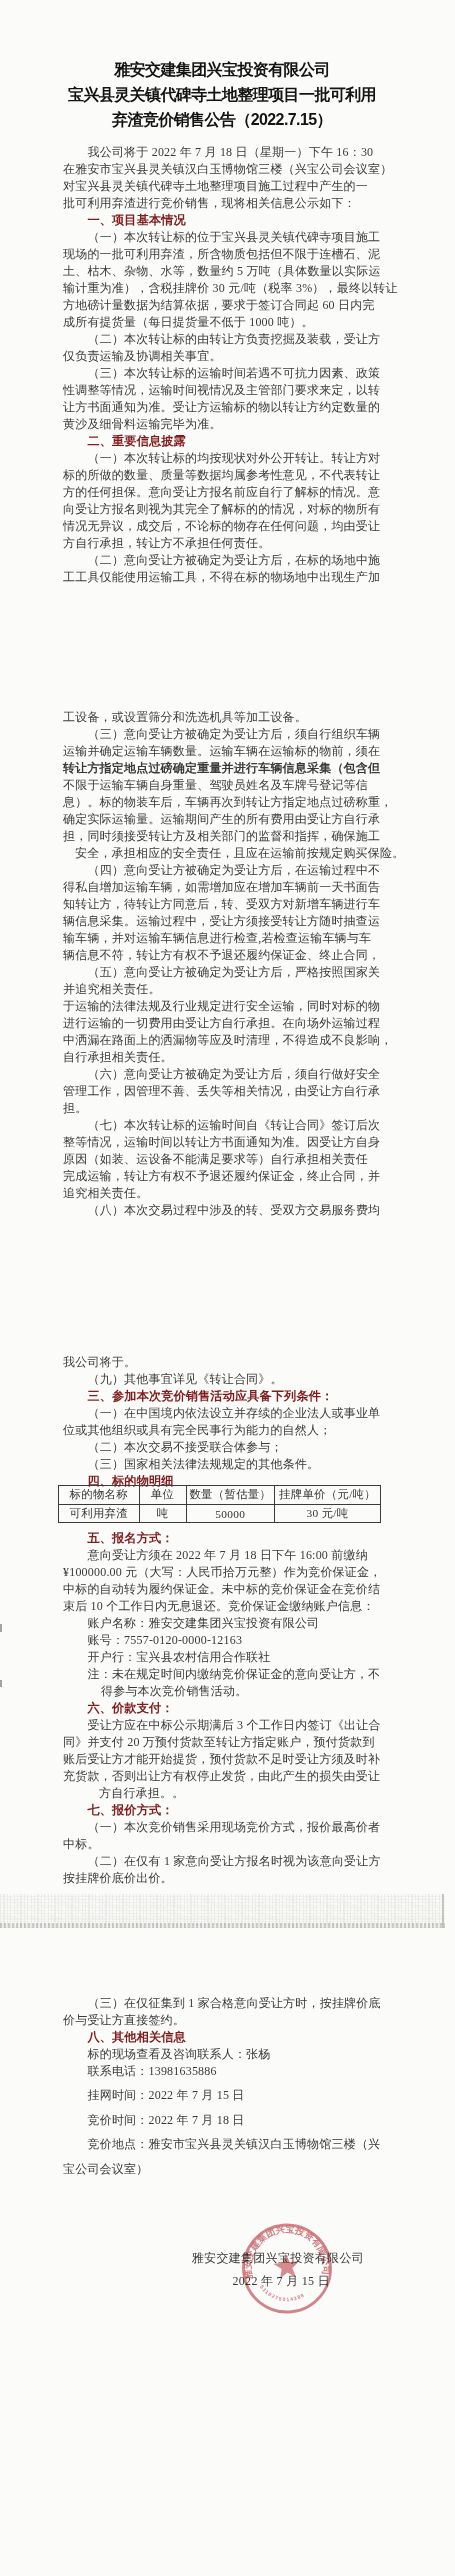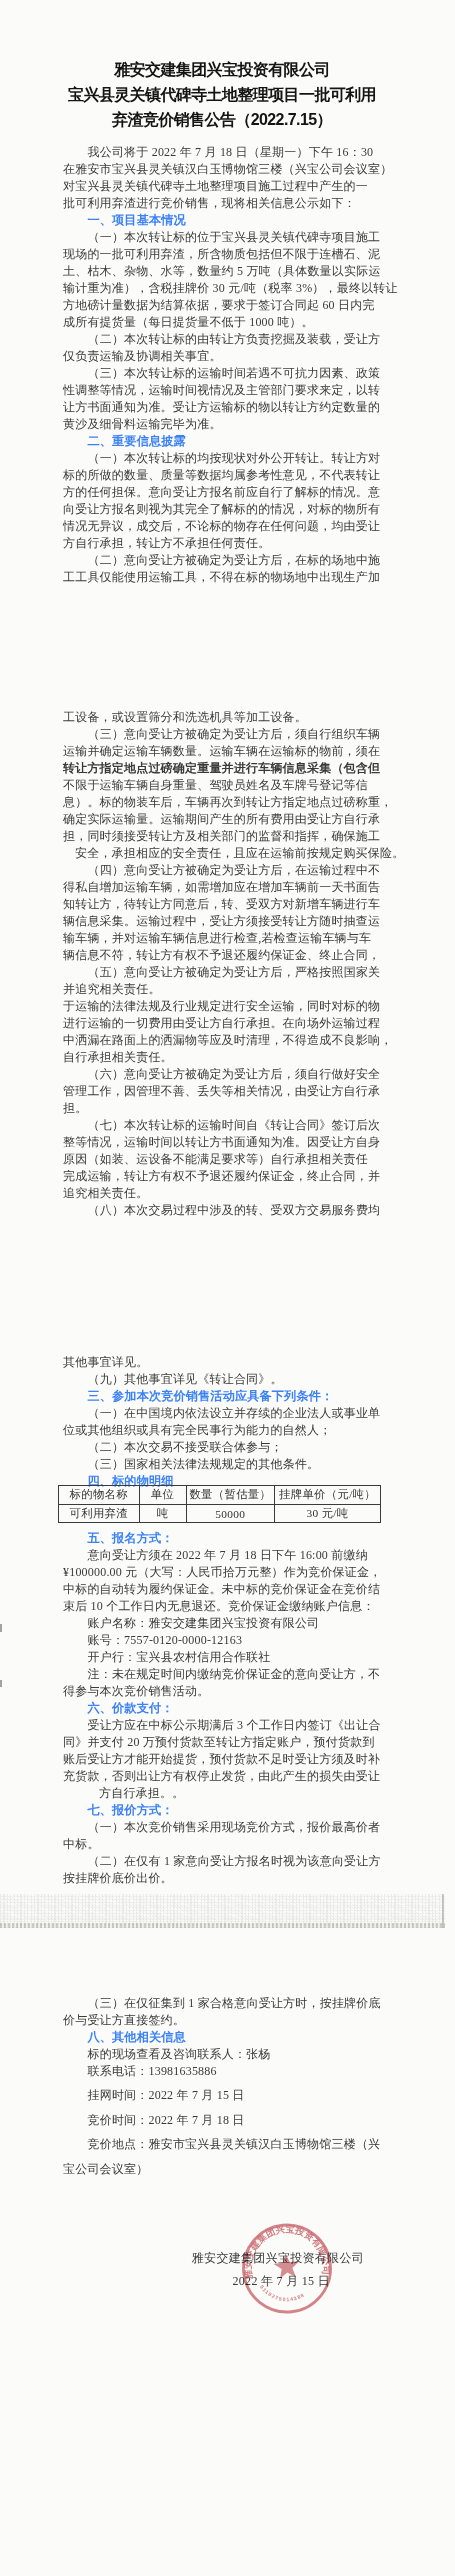--- a/index.html
+++ b/index.html
@@ -7,21 +7,21 @@
         font-family:"Liberation Serif","DejaVu Serif",serif;color:#383838;}
   
   .doc-title{position:absolute;left:51px;top:57px;width:342px;text-align:center;
              font-family:"Liberation Sans","DejaVu Sans",sans-serif;}
   .title-line{font-size:16px;font-weight:700;line-height:25px;letter-spacing:-0.6px;color:#141414;white-space:nowrap;}
   
   .tblock{position:absolute;left:63px;width:322px;}
   .ln{white-space:nowrap;font-size:12px;letter-spacing:0.2px;color:#3a3a3a;}
   .ln.p{padding-left:24.5px;}
   .ln.h{padding-left:24.5px;font-family:"Liberation Sans","DejaVu Sans",sans-serif;
-        font-weight:700;color:#3b82f6;font-size:12.2px;letter-spacing:0.1px;}
+        font-weight:700;color:#7f1d1d;font-size:12.2px;letter-spacing:0.1px;}
   
   .goods-table{position:absolute;left:58px;top:1485px;width:323px;border-collapse:collapse;
                table-layout:fixed;font-size:11.4px;color:#333;}
   .goods-table th,.goods-table td{border:1.1px solid #3b3b3b;height:17.7px;text-align:center;
                font-weight:400;padding:0;letter-spacing:0.3px;}
   
   .sig{position:absolute;left:63px;top:2247px;width:319px;}
   .sig-line{font-size:12px;letter-spacing:0.3px;color:#3a3a3a;line-height:23px;text-align:right;white-space:nowrap;}
   .sig-company{padding-right:18px;}
   .sig-date{padding-right:52px;}
@@ -105,40 +105,40 @@
         <div class="ln c" style="height: 17px; line-height: 17px;">管理工作，因管理不善、丢失等相关情况，由受让方自行承</div>
         <div class="ln c" style="height: 17px; line-height: 17px;">担。</div>
         <div class="ln p" style="height: 17px; line-height: 17px;">（七）本次转让标的运输时间自《转让合同》签订后次</div>
         <div class="ln c" style="height: 17px; line-height: 17px;">整等情况，运输时间以转让方书面通知为准。因受让方自身</div>
         <div class="ln c" style="height: 17px; line-height: 17px;">原因（如装、运设备不能满足要求等）自行承担相关责任</div>
         <div class="ln c" style="height: 17px; line-height: 17px;">完成运输，转让方有权不予退还履约保证金，终止合同，并</div>
         <div class="ln c" style="height: 17px; line-height: 17px;">追究相关责任。</div>
         <div class="ln p" style="height: 17px; line-height: 17px;">（八）本次交易过程中涉及的转、受双方交易服务费均</div>
       </div>
       <div class="tblock" style="top: 1354px;">
-        <div class="ln c" style="height: 17px; line-height: 17px;">其他事宜详见。</div>
+        <div class="ln c" style="height: 17px; line-height: 17px;">我公司将于。</div>
         <div class="ln p" style="height: 17px; line-height: 17px;">（九）其他事宜详见《转让合同》。</div>
         <div class="ln h" style="height: 17px; line-height: 17px;">三、参加本次竞价销售活动应具备下列条件：</div>
         <div class="ln p" style="height: 17px; line-height: 17px;">（一）在中国境内依法设立并存续的企业法人或事业单</div>
         <div class="ln c" style="height: 17px; line-height: 17px;">位或其他组织或具有完全民事行为能力的自然人；</div>
         <div class="ln p" style="height: 17px; line-height: 17px;">（二）本次交易不接受联合体参与；</div>
         <div class="ln p" style="height: 17px; line-height: 17px;">（三）国家相关法律法规规定的其他条件。</div>
         <div class="ln h" style="height: 17px; line-height: 17px;">四、标的物明细</div>
       </div>
       <div class="tblock" style="top: 1530px;">
         <div class="ln h" style="height: 17px; line-height: 17px;">五、报名方式：</div>
         <div class="ln p" style="height: 17px; line-height: 17px;">意向受让方须在 2022 年 7 月 18 日下午 16:00 前缴纳</div>
         <div class="ln c" style="height: 17px; line-height: 17px;">¥100000.00 元（大写：人民币拾万元整）作为竞价保证金，</div>
         <div class="ln c" style="height: 17px; line-height: 17px;">中标的自动转为履约保证金。未中标的竞价保证金在竞价结</div>
         <div class="ln c" style="height: 17px; line-height: 17px;">束后 10 个工作日内无息退还。竞价保证金缴纳账户信息：</div>
         <div class="ln p" style="height: 17px; line-height: 17px;">账户名称：雅安交建集团兴宝投资有限公司</div>
         <div class="ln p" style="height: 17px; line-height: 17px;">账号：7557-0120-0000-12163</div>
         <div class="ln p" style="height: 17px; line-height: 17px;">开户行：宝兴县农村信用合作联社</div>
         <div class="ln p" style="height: 17px; line-height: 17px;">注：未在规定时间内缴纳竞价保证金的意向受让方，不</div>
-        <div class="ln c" style="height: 17px; line-height: 17px;">得参与本次竞价销售活动。</div>
+        <div class="ln c" style="height: 17px; line-height: 17px; margin-left: 38px;">得参与本次竞价销售活动。</div>
         <div class="ln h" style="height: 17px; line-height: 17px;">六、价款支付：</div>
         <div class="ln p" style="height: 17px; line-height: 17px;">受让方应在中标公示期满后 3 个工作日内签订《出让合</div>
         <div class="ln c" style="height: 17px; line-height: 17px;">同》并支付 20 万预付货款至转让方指定账户，预付货款到</div>
         <div class="ln c" style="height: 17px; line-height: 17px;">账后受让方才能开始提货，预付货款不足时受让方须及时补</div>
         <div class="ln c" style="height: 17px; line-height: 17px;">充货款，否则出让方有权停止发货，由此产生的损失由受让</div>
         <div class="ln c" style="height: 17px; line-height: 17px; margin-left: 36px;">方自行承担。。</div>
         <div class="ln h" style="height: 17px; line-height: 17px;">七、报价方式：</div>
         <div class="ln p" style="height: 17px; line-height: 17px;">（一）本次竞价销售采用现场竞价方式，报价最高价者</div>
         <div class="ln c" style="height: 17px; line-height: 17px;">中标。</div>
         <div class="ln p" style="height: 17px; line-height: 17px;">（二）在仅有 1 家意向受让方报名时视为该意向受让方</div>

